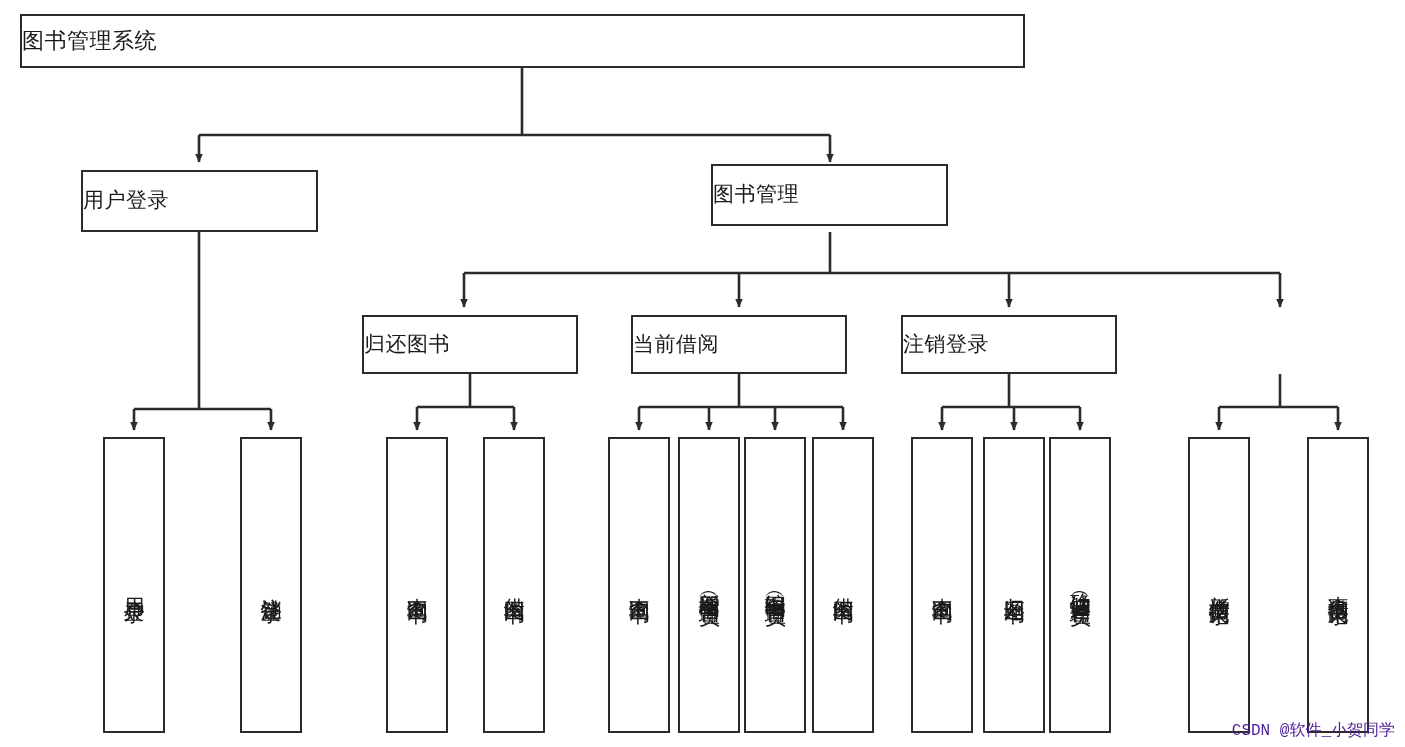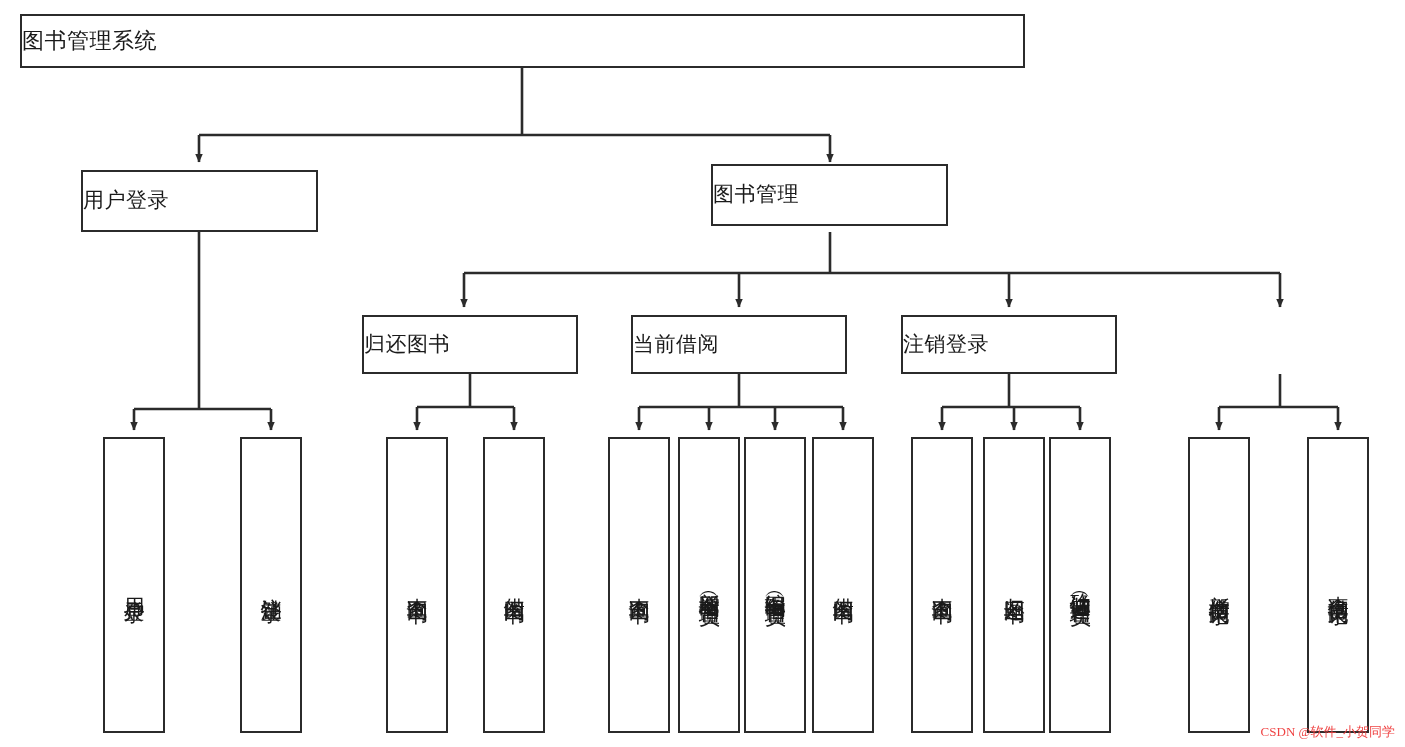--- a/index.html
+++ b/index.html
@@ -55,25 +55,25 @@
     letter-spacing: 2px;
     padding: 4px 0;
   }
   .node .label {
     display: block;
   }
   .watermark {
     position: absolute;
     right: 10px;
     bottom: 6px;
-    font-size: 13px;
-    color: #ef4444;
+    font-size: 16px;
+    color: #4c1d95;
     white-space: nowrap;
     z-index: 5;
-    font-family: Liberation Serif, serif;
+    font-family: Liberation Mono, monospace;
   }
 </style>
 </head>
 <body>
 
 <div id="canvas">
 
   <svg id="edges" viewBox="0 0 1405 747" xmlns="http://www.w3.org/2000/svg">
     <defs>
       <marker id="arrow" markerWidth="10" markerHeight="10" refX="8.5" refY="4" orient="auto" markerUnits="userSpaceOnUse">

